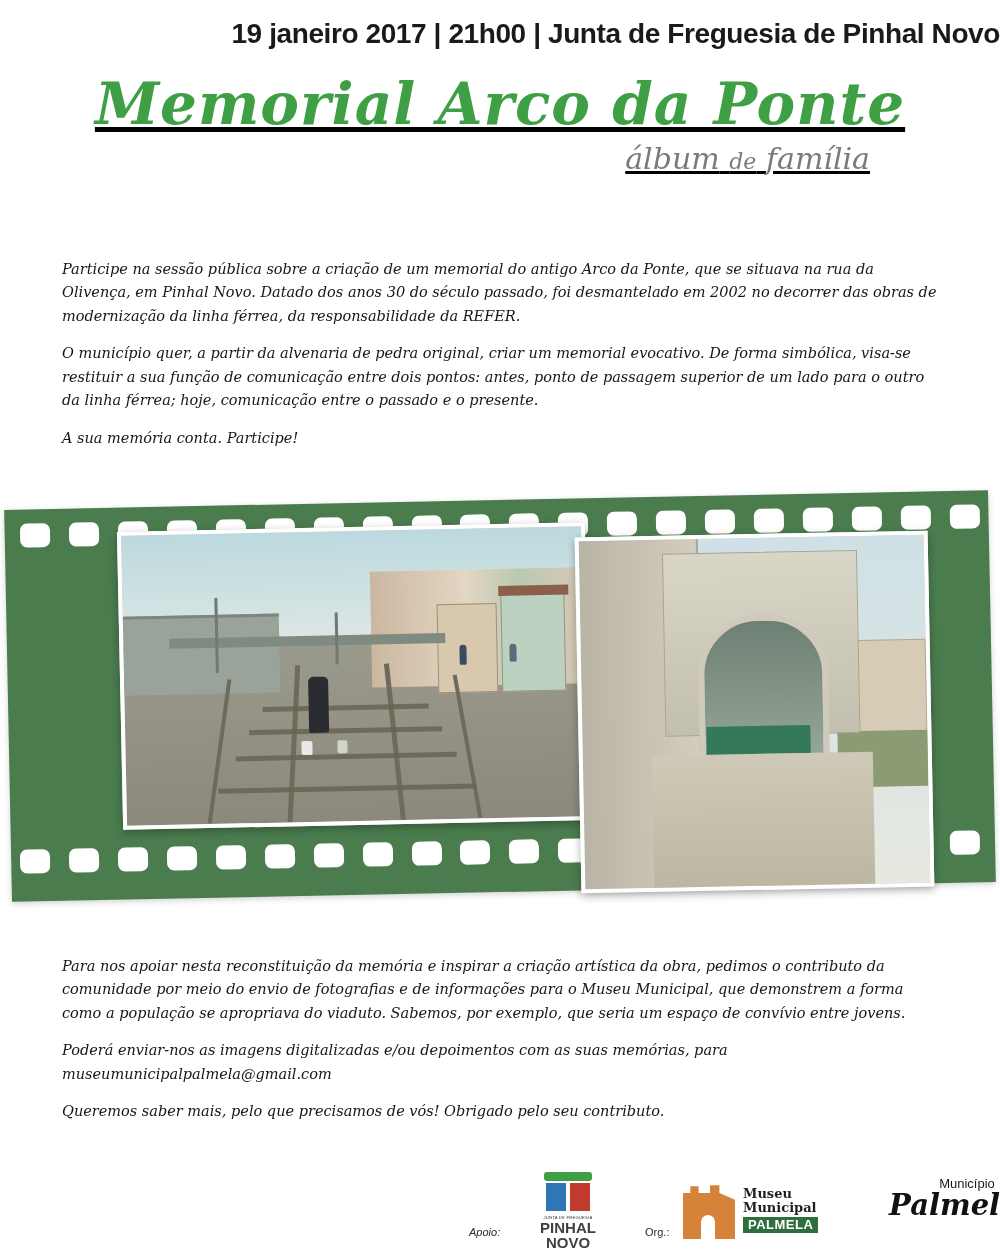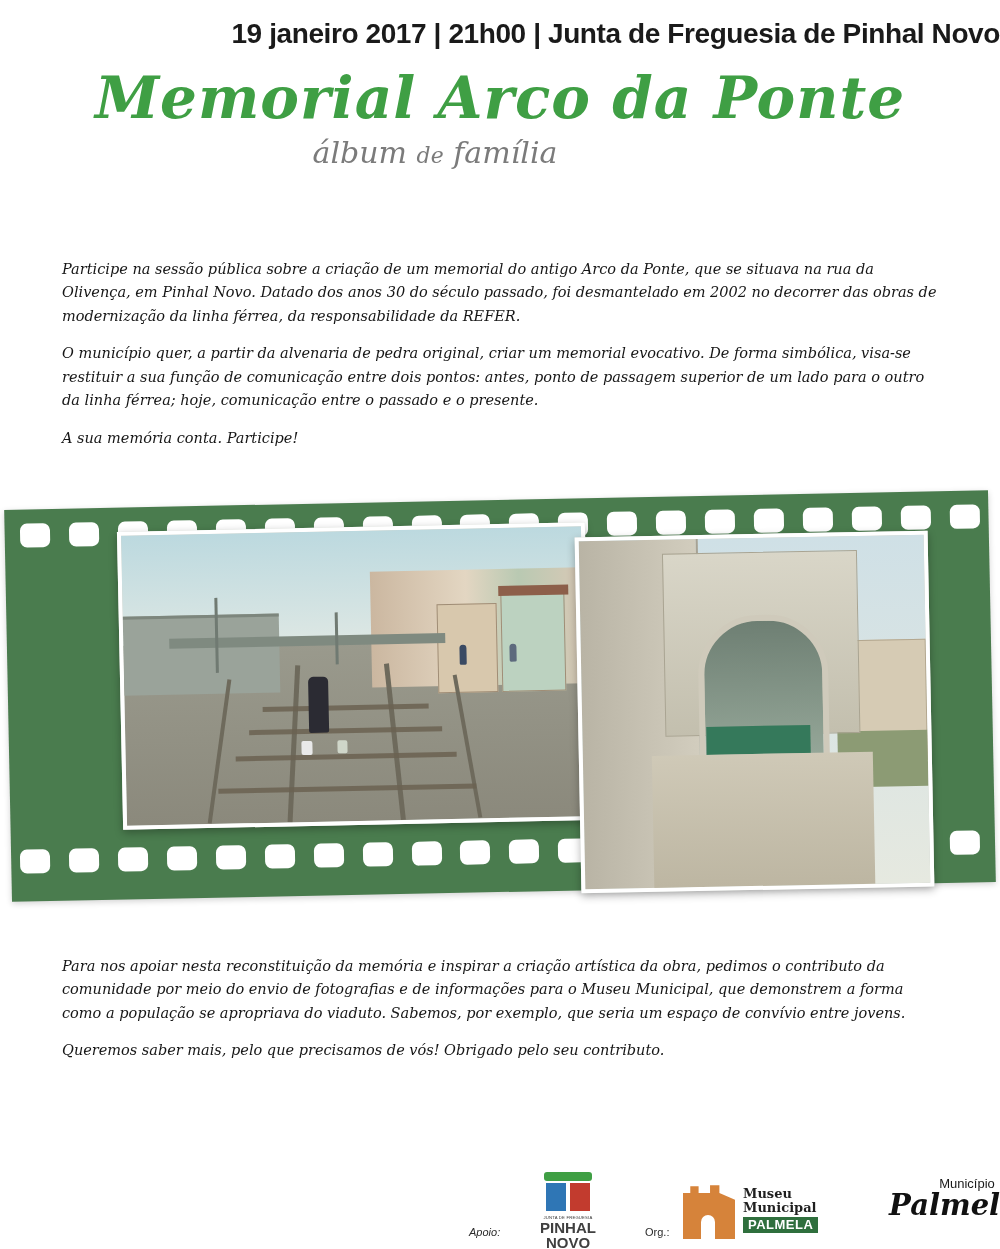--- a/index.html
+++ b/index.html
@@ -21,35 +21,37 @@
     font-family: "Liberation Sans", sans-serif;
     font-weight: bold;
     font-size: 28px;
     color: #1a1a1a;
     letter-spacing: -0.4px;
     padding-top: 18px;
   }
 
   .title-wrap {
     text-align: center;
-    margin-top: 18px;
+    margin-top: 24px;
+    text-decoration: underline;
   }
   .main-title {
     font-family: "DejaVu Serif", serif;
     font-style: italic;
     font-weight: bold;
     font-size: 58px;
     color: #3f9f44;
     letter-spacing: 1px;
     line-height: 1.05;
     text-shadow: 0 1px 0 rgba(255,255,255,0.6);
   }
   .subtitle {
     margin-top: 6px;
     margin-right: 130px;
+    text-align: right;
     font-family: "DejaVu Serif", serif;
     font-style: italic;
     font-size: 30px;
     color: #7b7b7b;
   }
   .subtitle .small {
     font-size: 22px;
   }
 
   
@@ -379,20 +381,21 @@
     <div class="arch-hill"></div>
     <div class="arch-block"></div>
     <div class="arch-hole"></div>
     <div class="arch-green-fence"></div>
     <div class="arch-road"></div>
   </div>
 </div>
 
 <div class="body-block" id="contrib-block">
   <p>Para nos apoiar nesta reconstituição da memória e inspirar a criação artística da obra, pedimos o contributo da comunidade por meio do envio de fotografias e de informações para o Museu Municipal, que demonstrem a forma como a população se apropriava do viaduto. Sabemos, por exemplo, que seria um espaço de convívio entre jovens.</p>
+  <p>Poderá enviar-nos as imagens digitalizadas e/ou depoimentos com as suas memórias, para museumunicipalpalmela@gmail.com</p>
   <p>Queremos saber mais, pelo que precisamos de vós! Obrigado pelo seu contributo.</p>
 </div>
 
 <div class="footer">
 
   <div class="footer-label" id="apoio-label">Apoio:</div>
 
   <div class="logo-pinhal">
     <div class="pn-mark">
       <span class="pn-green"></span>

